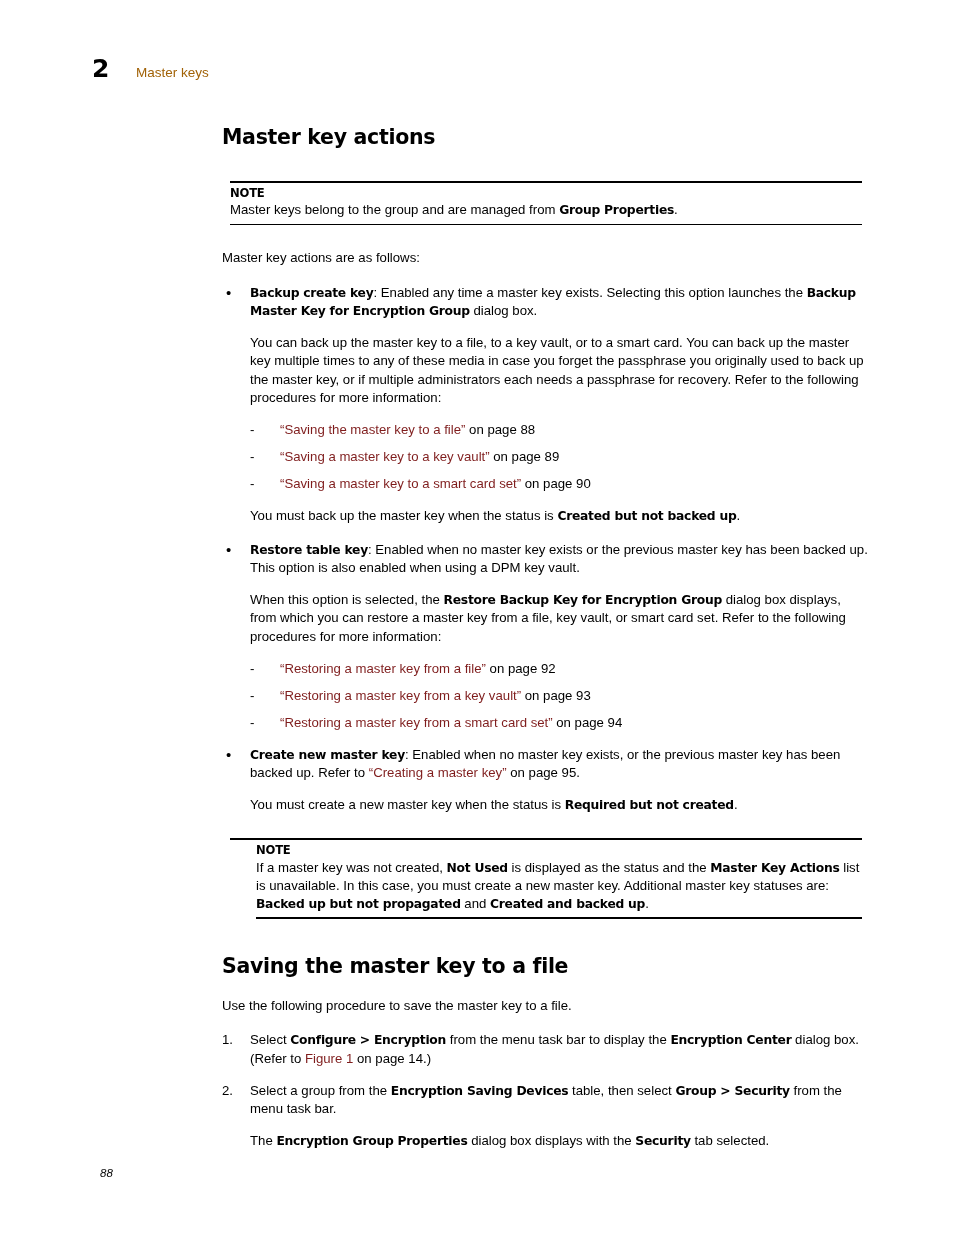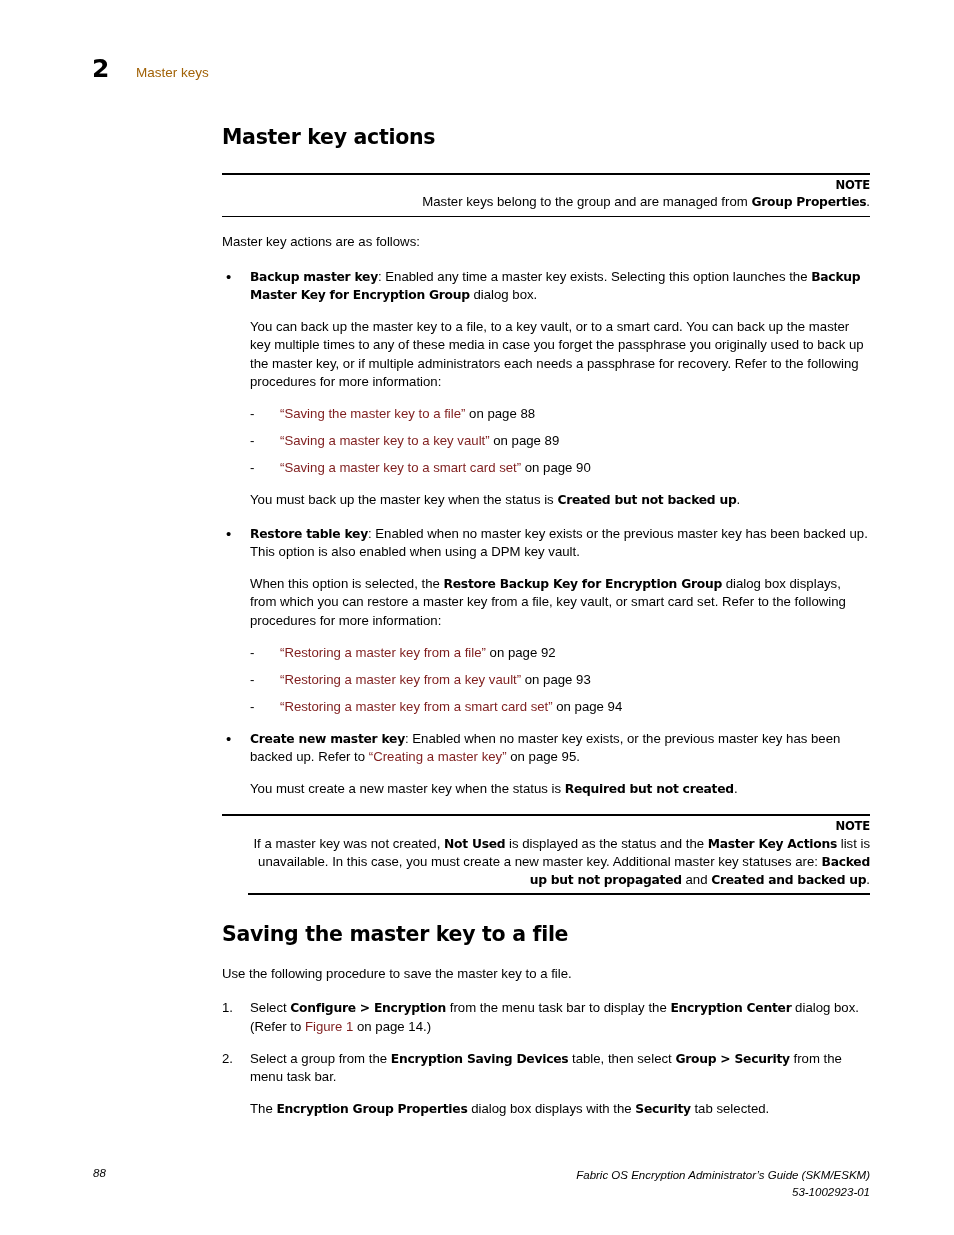--- a/index.html
+++ b/index.html
@@ -60,22 +60,21 @@
   }
   h1.section.second {
     margin-top: 0;
   }
 
   
   .note {
     border-top: 2.6px solid #000;
     border-bottom: 1.2px solid #000;
     padding: 3px 0 5px 0;
-    margin: 0;
-    text-align: right;
+    margin: 8px;
   }
   .note.indent-bottom {
     border-bottom: none;
     position: relative;
   }
   .note.indent-bottom::after {
     content: "";
     position: absolute;
     left: 26px;
     right: 0;
@@ -180,21 +179,21 @@
   .sp4  { height: 4px; }
   .sp14 { height: 14px; }
   .sp16 { height: 16px; }
   .sp20 { height: 20px; }
   .sp24 { height: 24px; }
   .sp28 { height: 28px; }
 
   
   .footer {
     position: absolute;
-    left: 9px;
+    left: 16px;
     right: 0;
     bottom: 28px;
     height: 40px;
   }
   .footer .pageno {
     position: absolute;
     left: 84px;
     top: 0;
     font-size: 11.5px;
     font-style: italic;
@@ -233,21 +232,21 @@
     <div class="sp16"></div>
 
     <p class="body">Master key actions are as follows:</p>
 
     <div class="sp16"></div>
 
     <ul class="bullets">
 
       <li class="bullet">
         <span class="dot">•</span>
-        <p><b>Backup master key</b><span>: Enabled any time a master key exists. Selecting this option launches the </span><b>Backup Master Key for Encryption Group</b><span> dialog box.</span></p>
+        <p><b>Backup create key</b><span>: Enabled any time a master key exists. Selecting this option launches the </span><b>Backup Master Key for Encryption Group</b><span> dialog box.</span></p>
 
         <div class="sp14"></div>
 
         <p class="body">You can back up the master key to a file, to a key vault, or to a smart card. You can back up the master key multiple times to any of these media in case you forget the passphrase you originally used to back up the master key, or if multiple administrators each needs a passphrase for recovery. Refer to the following procedures for more information:</p>
 
         <div class="sp14"></div>
 
         <ul class="dashlist">
           <li class="dashitem">
             <span class="dash">-</span><a class="xref" href="#">“Saving the master key to a file”</a><span> on page 88</span>
@@ -335,19 +334,15 @@
         <div class="sp14"></div>
 
         <p><span>The </span><b>Encryption Group Properties</b><span> dialog box displays with the </span><b>Security</b><span> tab selected.</span></p>
       </li>
     </ol>
 
   </div>
 
   <div class="footer">
     <div class="pageno">88</div>
-    <div class="docinfo">
-      <div>Fabric OS Encryption Administrator’s Guide (SKM/ESKM)</div>
-      <div>53-1002923-01</div>
-    </div>
   </div>
 
 </div>
 
 </body></html>

